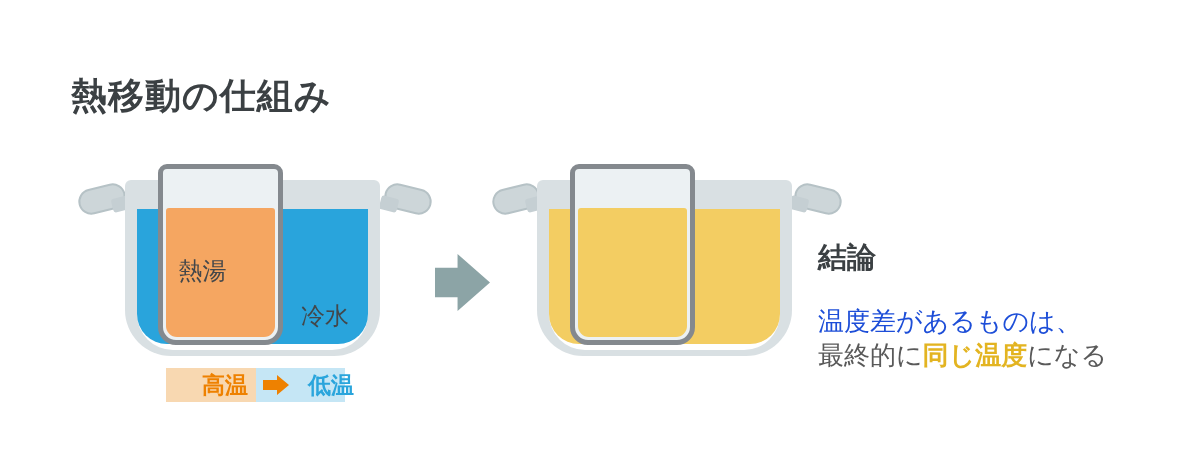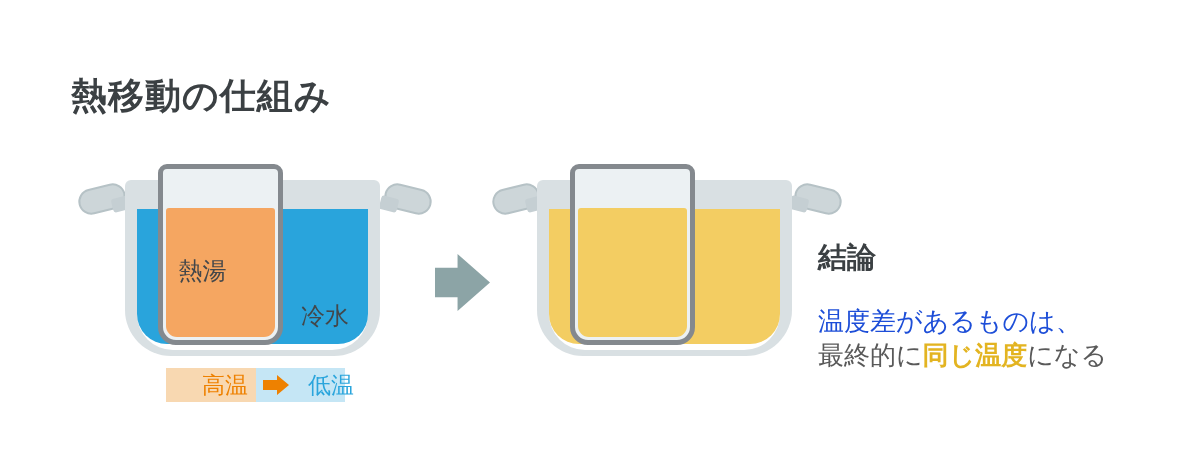--- a/index.html
+++ b/index.html
@@ -51,21 +51,21 @@
     color:#43474A; text-align:center; line-height:26px;
   }
   
   .flow-badge {
     position:absolute; left:166px; top:368px; width:179px; height:34px;
     display:flex;
   }
   .flow-badge .half { flex:1 1 50%; height:100%; }
   .badge-text {
     position:absolute; top:50%; transform:translate(-50%,-50%);
-    font-size:23px; font-weight:400; white-space:nowrap;
+    font-size:23px; font-weight:700; white-space:nowrap;
   }
   .badge-arrow {
     position:absolute; left:110px; top:50%; transform:translate(-50%,-50%);
     width:28px; height:20px;
   }
   
   .big-arrow {
     position:absolute; left:435px; top:254px; width:55px; height:57px;
     clip-path:polygon(0 24%, 41% 24%, 41% 0, 100% 50%, 41% 100%, 41% 76%, 0 76%);
   }

